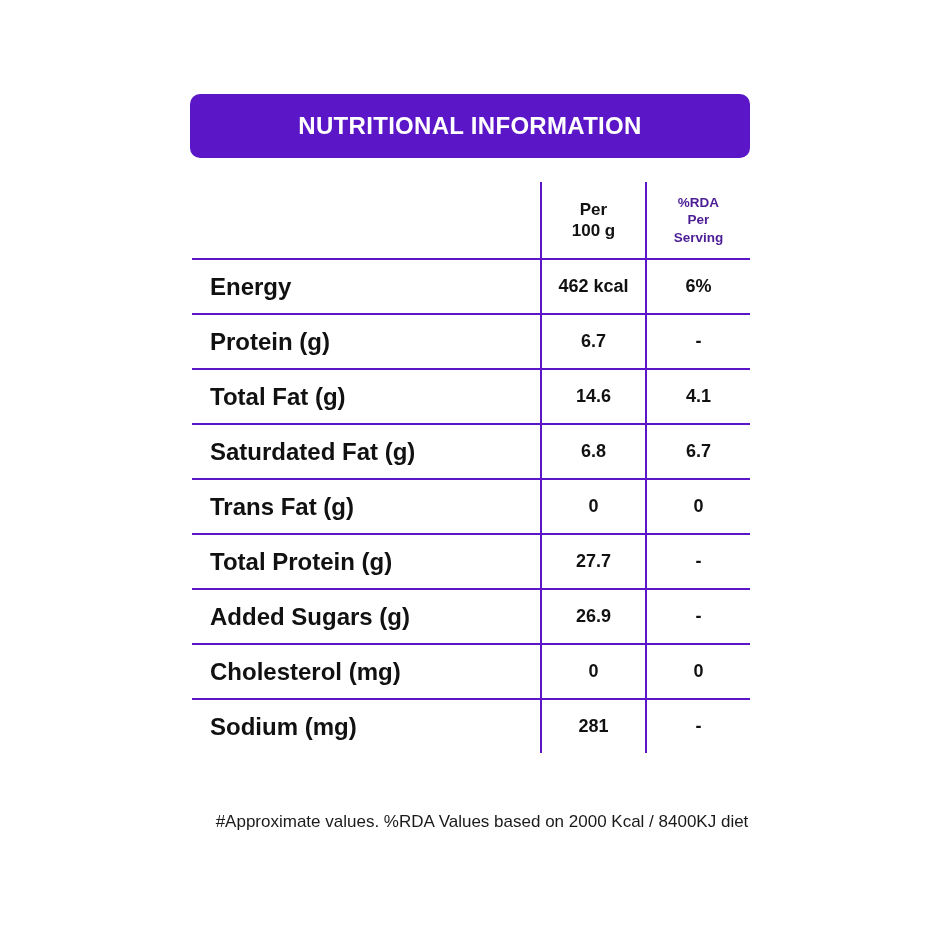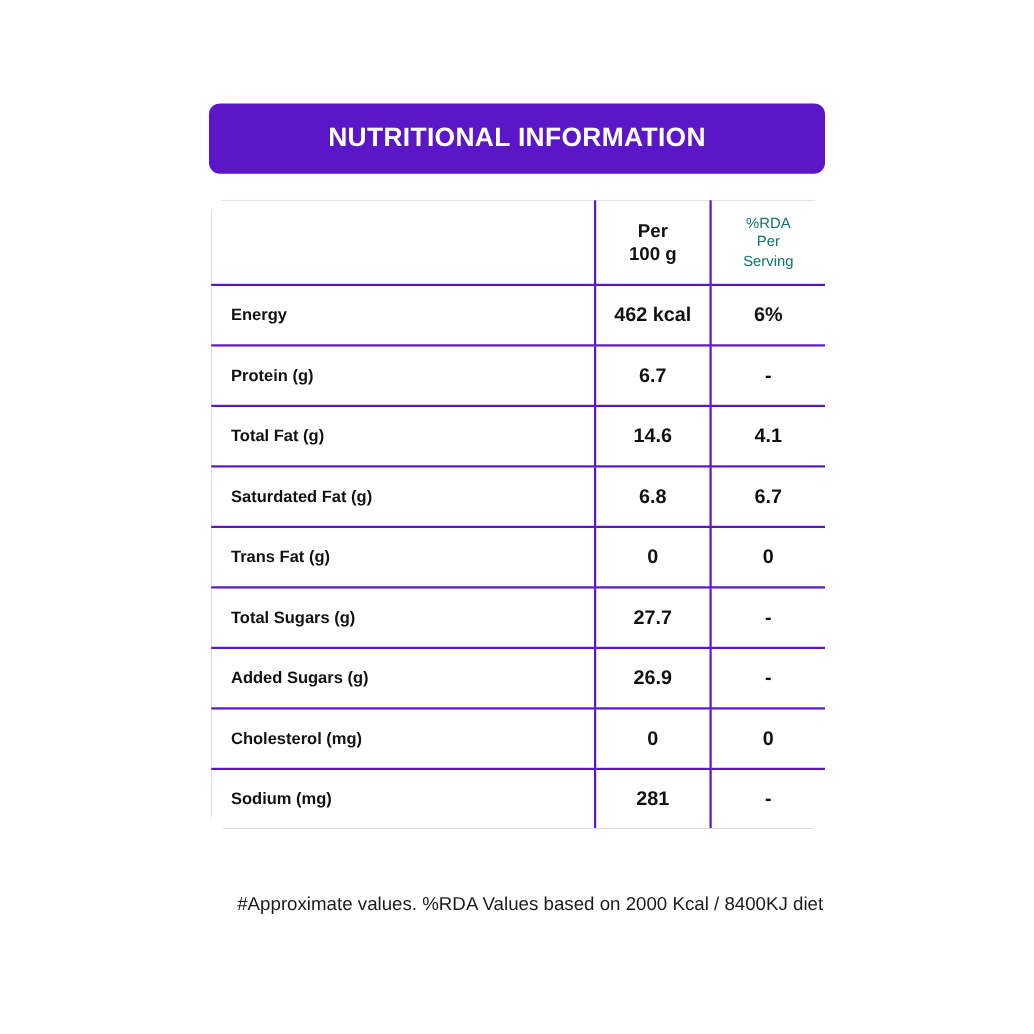--- a/index.html
+++ b/index.html
@@ -80,37 +80,37 @@
   .hdr-per {
     text-align: center;
     font-size: 17px;
     font-weight: bold;
     line-height: 1.25;
     color: #111111;
   }
   .hdr-rda {
     text-align: center;
     font-size: 13.5px;
-    font-weight: normal;
+    font-weight: bold;
     line-height: 1.3;
-    color: #0f766e;
+    color: #4c1d95;
   }
 
   
   tr.body-row td {
     height: 53px;
     border-bottom: 2px solid #5B16C8;
   }
   tr.body-row:last-child td {
     border-bottom: 0;
   }
   tr.body-row td.nm {
     border-right: 2px solid #5B16C8;
     padding-left: 18px;
-    font-size: 15px;
+    font-size: 24px;
     font-weight: bold;
     color: #111111;
     text-align: left;
   }
   tr.body-row td.pv {
     border-right: 2px solid #5B16C8;
     text-align: center;
     font-size: 18px;
     font-weight: bold;
     color: #111111;
@@ -192,21 +192,21 @@
           <td class="nm">Saturdated Fat (g)</td>
           <td class="pv">6.8</td>
           <td class="rv">6.7</td>
         </tr>
         <tr class="body-row">
           <td class="nm">Trans Fat (g)</td>
           <td class="pv">0</td>
           <td class="rv">0</td>
         </tr>
         <tr class="body-row">
-          <td class="nm">Total Sugars (g)</td>
+          <td class="nm">Total Protein (g)</td>
           <td class="pv">27.7</td>
           <td class="rv">-</td>
         </tr>
         <tr class="body-row">
           <td class="nm">Added Sugars (g)</td>
           <td class="pv">26.9</td>
           <td class="rv">-</td>
         </tr>
         <tr class="body-row">
           <td class="nm">Cholesterol (mg)</td>

